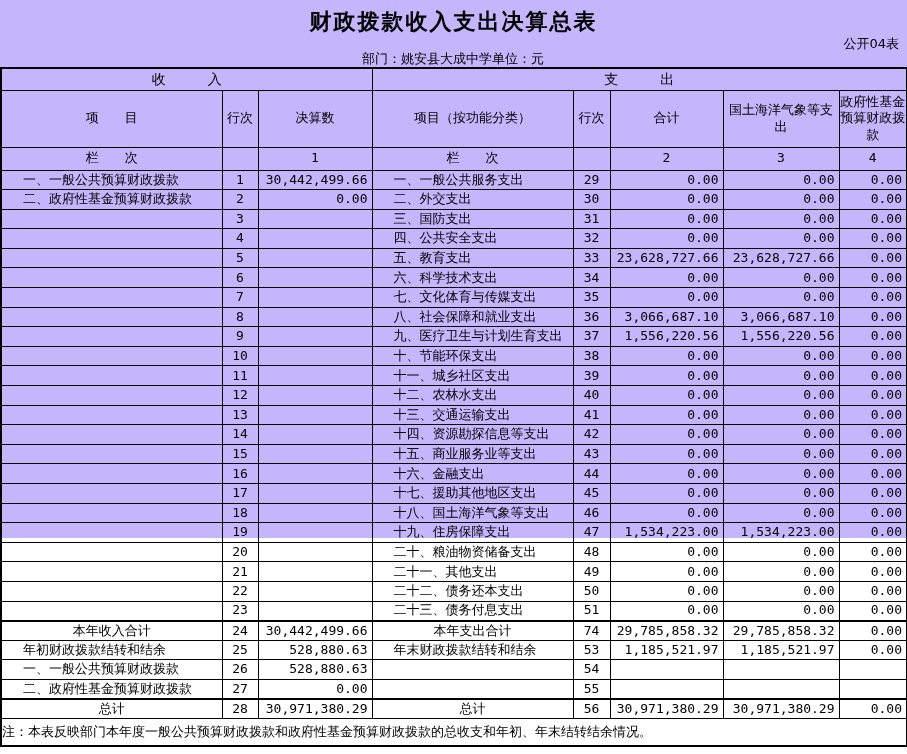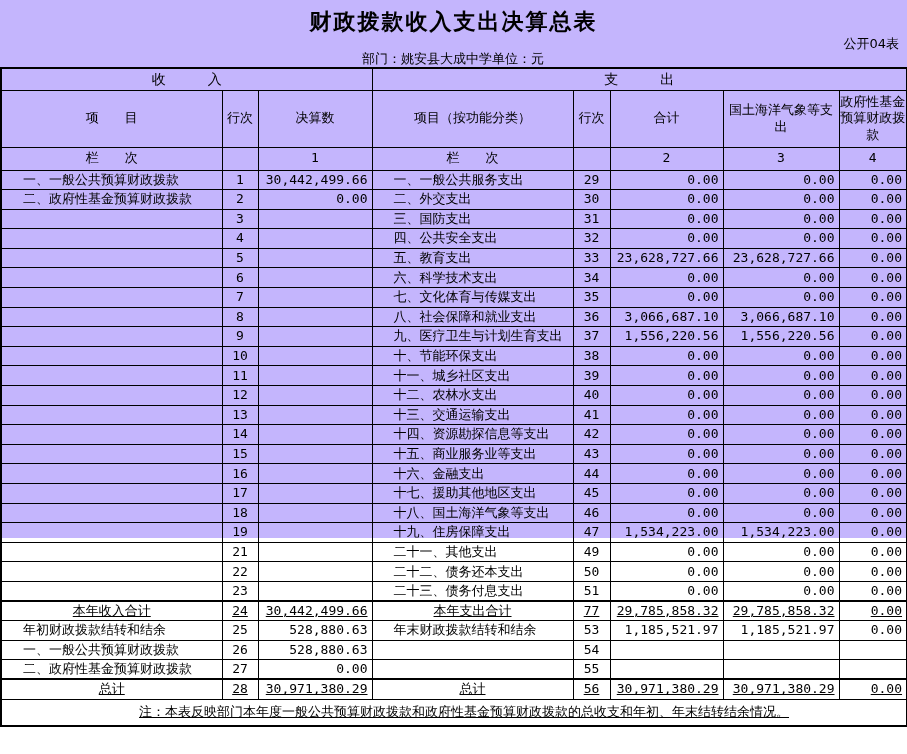--- a/index.html
+++ b/index.html
@@ -40,28 +40,28 @@
     line-height: 1.1;
     overflow: hidden;
     white-space: nowrap;
   }
   table.fiscal { border: 2px solid #000; }
 
   tr.sec-row th { height: 22px; font-size: 14px; text-align: center; margin-top: 24px; }
   tr.hdr-row th { height: 57px; text-align: center; white-space: normal; line-height: 1.25; }
   tr.lanci-row td { height: 23px; text-align: center; }
   tr.body-row td { height: 19.6px; }
-  tr.note-row td { height: 27px; text-align: center; padding-left: 20px; font-size: 13px; text-decoration: underline; }
+  tr.note-row td { height: 27px; text-align: left; padding-left: 0; font-size: 13px; }
 
   td.lbl { text-align: left; padding-left: 21px; }
   td.ctr, th.ctr { text-align: center; }
   td.rt { text-align: right; padding-right: 4px; }
   .mono { font-family: "DejaVu Sans Mono", "Liberation Mono", monospace; }
   td.sum { text-align: center; font-weight: bold; font-size: 14px; padding-left: 0; }
-  tr.t2 td { border-top: 2px solid #000; text-decoration: underline; }
+  tr.t2 td { border-top: 2px solid #000; }
 </style>
 </head>
 <body>
 
 <div class="page">
 
   <div class="title">财政拨款收入支出决算总表</div>
 
   <div class="meta-right">公开04表</div>
 
@@ -293,20 +293,30 @@
     <td class="ctr mono">19</td>
     <td class="rt mono"></td>
     <td class="lbl">十九、住房保障支出</td>
     <td class="ctr mono">47</td>
     <td class="rt mono">1,534,223.00</td>
     <td class="rt mono">1,534,223.00</td>
     <td class="rt mono">0.00</td>
   </tr>
         <tr class="body-row">
     <td class="lbl"></td>
+    <td class="ctr mono">20</td>
+    <td class="rt mono"></td>
+    <td class="lbl">二十、粮油物资储备支出</td>
+    <td class="ctr mono">48</td>
+    <td class="rt mono">0.00</td>
+    <td class="rt mono">0.00</td>
+    <td class="rt mono">0.00</td>
+  </tr>
+        <tr class="body-row">
+    <td class="lbl"></td>
     <td class="ctr mono">21</td>
     <td class="rt mono"></td>
     <td class="lbl">二十一、其他支出</td>
     <td class="ctr mono">49</td>
     <td class="rt mono">0.00</td>
     <td class="rt mono">0.00</td>
     <td class="rt mono">0.00</td>
   </tr>
         <tr class="body-row">
     <td class="lbl"></td>
@@ -326,21 +336,21 @@
     <td class="ctr mono">51</td>
     <td class="rt mono">0.00</td>
     <td class="rt mono">0.00</td>
     <td class="rt mono">0.00</td>
   </tr>
         <tr class="body-row t2">
     <td class="lbl sum">本年收入合计</td>
     <td class="ctr mono">24</td>
     <td class="rt mono">30,442,499.66</td>
     <td class="lbl sum">本年支出合计</td>
-    <td class="ctr mono">77</td>
+    <td class="ctr mono">74</td>
     <td class="rt mono">29,785,858.32</td>
     <td class="rt mono">29,785,858.32</td>
     <td class="rt mono">0.00</td>
   </tr>
         <tr class="body-row">
     <td class="lbl">年初财政拨款结转和结余</td>
     <td class="ctr mono">25</td>
     <td class="rt mono">528,880.63</td>
     <td class="lbl">年末财政拨款结转和结余</td>
     <td class="ctr mono">53</td>

